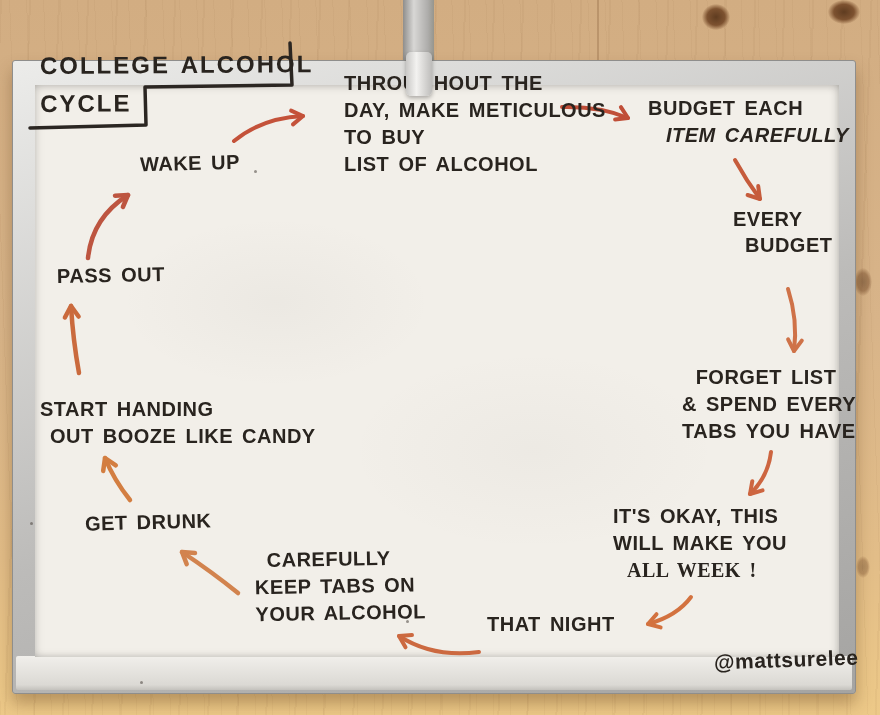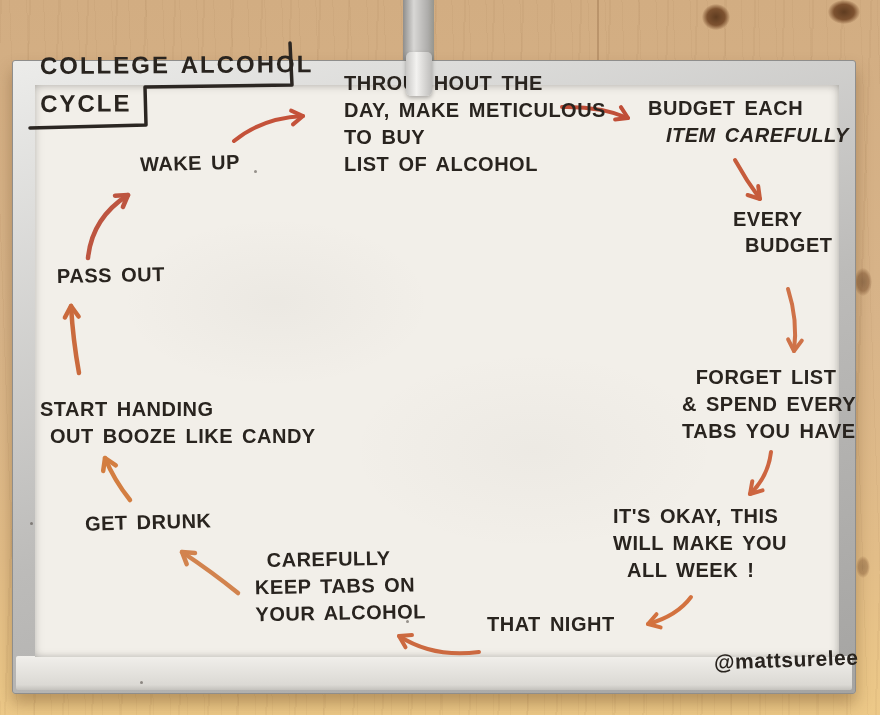--- a/index.html
+++ b/index.html
@@ -52,21 +52,21 @@
   .n-title{left:40px;top:46px;font-size:24px;line-height:38px;letter-spacing:2px;transform:rotate(-.4deg);}
   .n-wake-up{left:140px;top:150px;transform:rotate(-1.5deg);}
   .n-make-list{left:344px;top:70px;}
   .n-budget{left:648px;top:95px;}
   .n-budget .ln:nth-child(2){margin-left:18px;font-style:italic;}
   .n-liquor-store{left:733px;top:206px;line-height:26px;}
   .n-liquor-store .ln:nth-child(2){margin-left:12px;}
   .n-liquor-store .ln:nth-child(3){margin-left:30px;}
   .n-forget-list{left:682px;top:364px;width:168px;text-align:center;}
   .n-its-okay{left:605px;top:503px;margin-left:8px;}
-  .n-its-okay .ln:nth-child(3){margin-left:14px;}
+  .n-its-okay .ln:nth-child(3){margin-left:14px;font-family:Liberation Serif, serif;}
   .n-host-party{left:487px;top:611px;}
   .n-host-party .ln:nth-child(2){margin-left:4px;text-align:right;}
   .n-keep-tabs{left:255px;top:546px;width:148px;text-align:center;transform:rotate(-1deg);}
   .n-get-drunk{left:85px;top:509px;transform:rotate(-1.5deg);}
   .n-hand-out-booze{left:40px;top:396px;}
   .n-hand-out-booze .ln:nth-child(2){margin-left:10px;}
   .n-pass-out{left:57px;top:262px;transform:rotate(-1deg);}
   .signature{position:absolute;left:714px;top:648px;font-weight:700;font-size:21px;
     color:#29241f;transform:rotate(-2deg);letter-spacing:.5px;}
   .speck{position:absolute;width:3px;height:3px;border-radius:50%;background:#4a443e;opacity:.55;}

